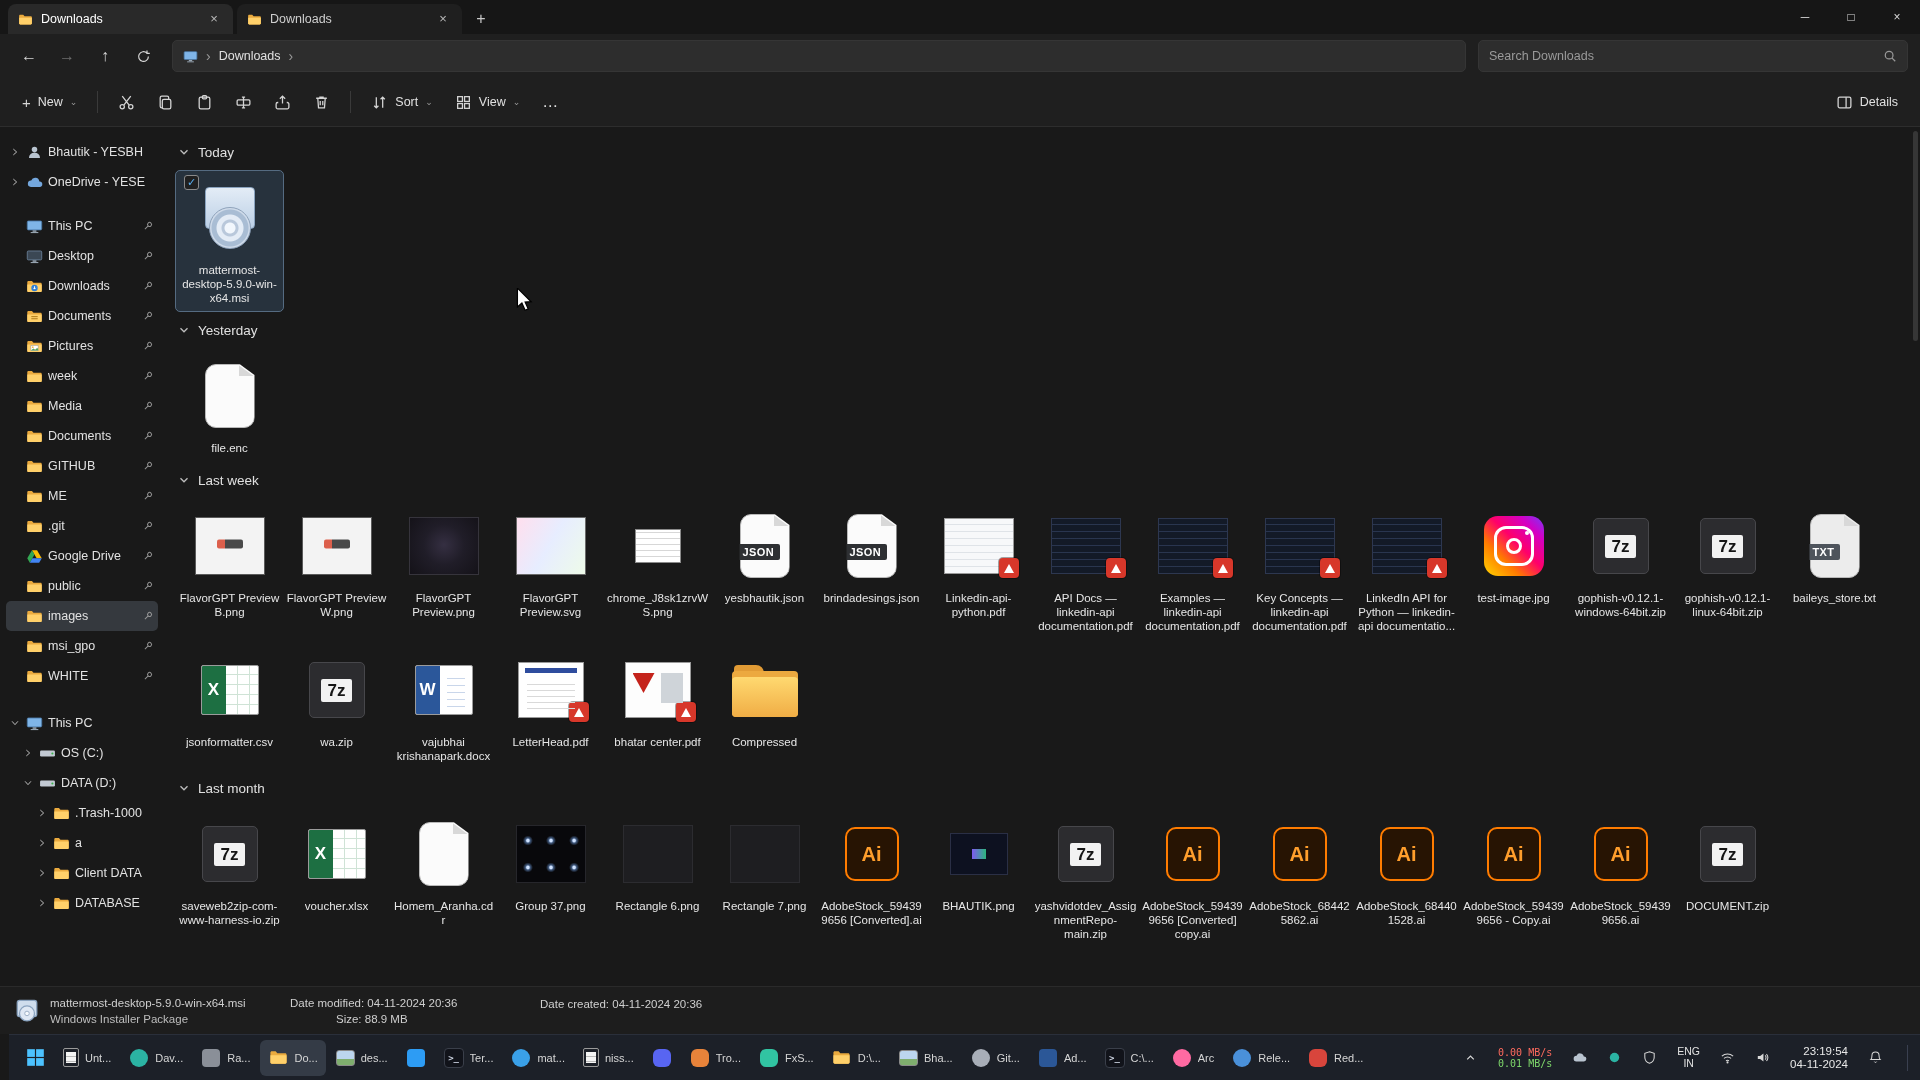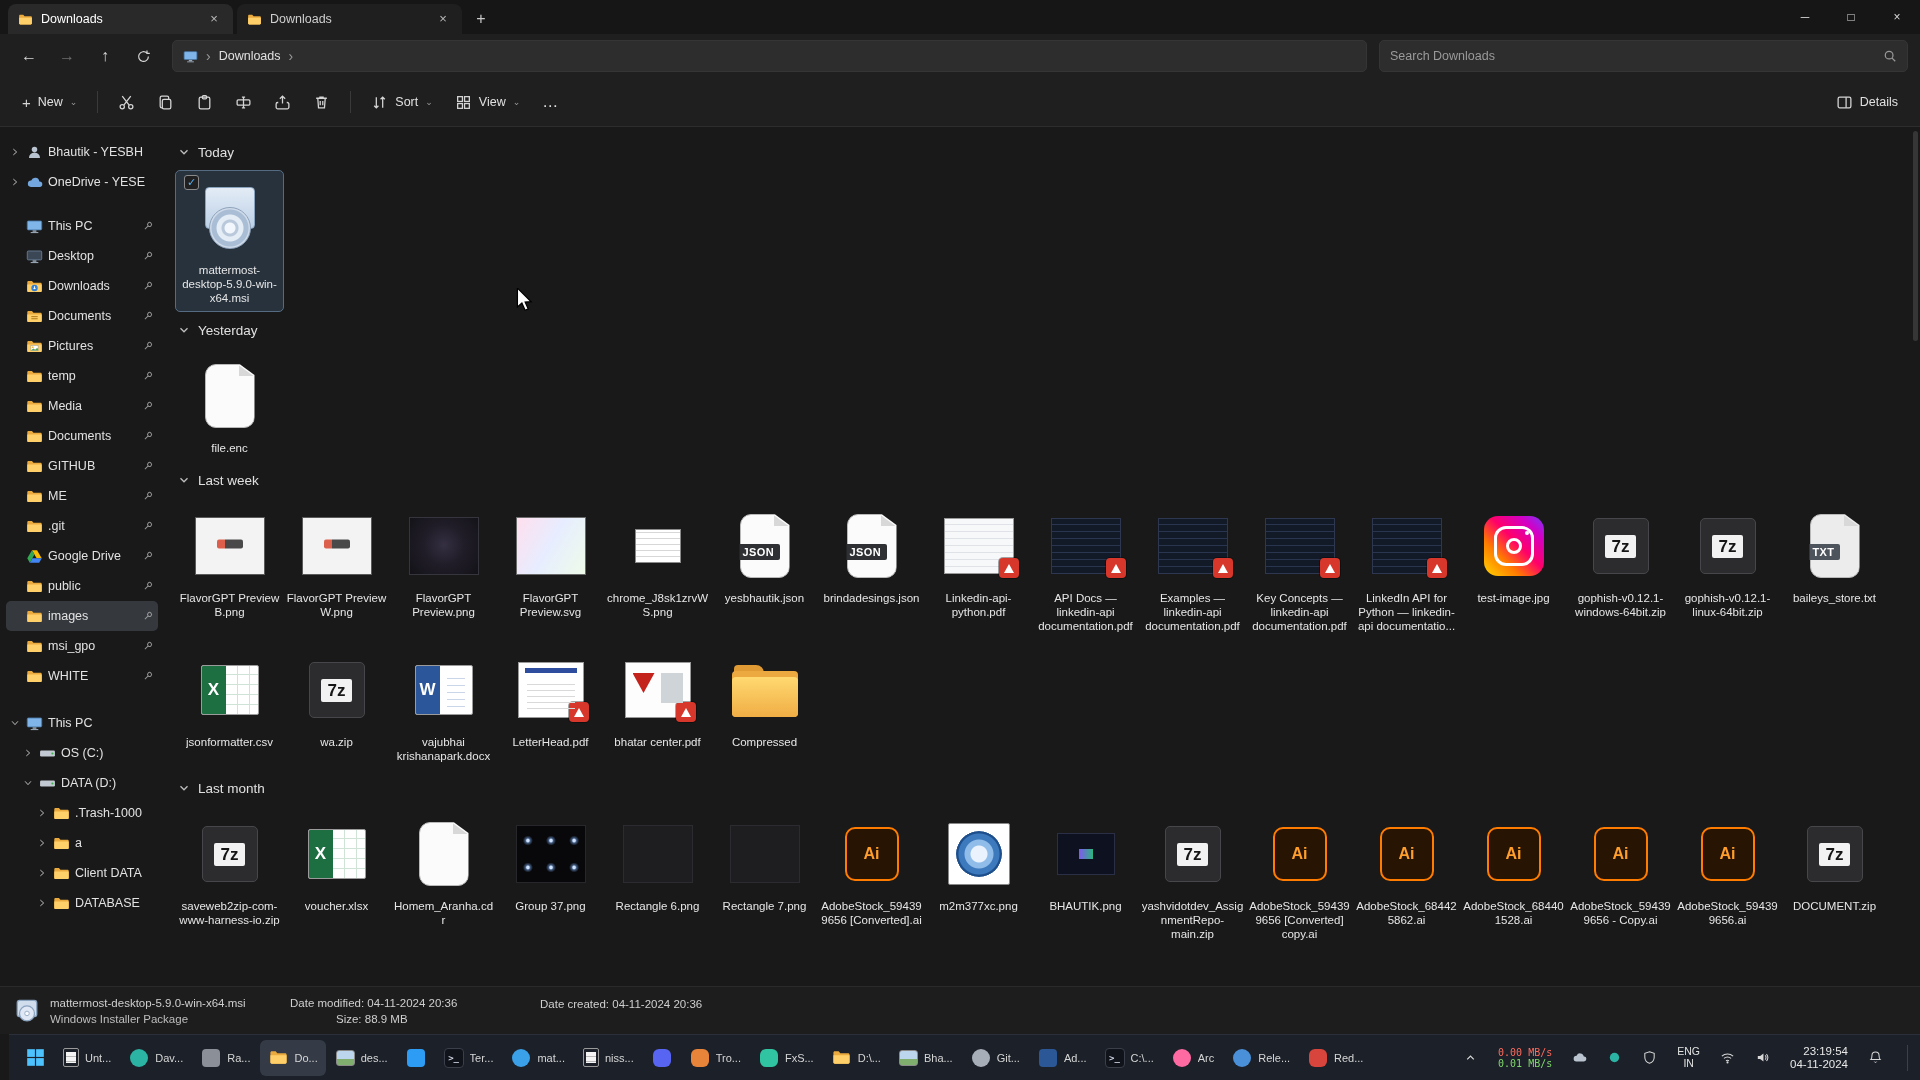--- a/index.html
+++ b/index.html
@@ -15,21 +15,21 @@
   .win-controls{margin-left:auto;display:flex;align-self:flex-start}
   .win-controls span{width:46px;height:33px;display:flex;align-items:center;justify-content:center;font-size:12px;color:#d8d8d8}
   .tab-ic svg{width:15px;height:15px;display:block}
 
   
   .navbar{position:absolute;top:34px;left:0;right:0;height:44px;background:#1f1f1f;display:flex;align-items:center;gap:4px;padding:0 12px}
   .nav-btn{width:34px;height:32px;border-radius:4px;display:flex;align-items:center;justify-content:center;font-size:16px;color:#d6d6d6}
   .nav-btn.dim{color:#6c6c6c}
   .address{flex:1;height:32px;margin:0 8px;background:#2d2d2d;border:1px solid #353535;border-radius:5px;display:flex;align-items:center;gap:8px;padding:0 10px;font-size:12.5px;color:#e0e0e0}
   .crumb-sep{color:#9a9a9a;font-size:14px}
-  .search{width:529px;height:32px;background:#2d2d2d;border:1px solid #353535;border-radius:5px;display:flex;align-items:center;padding:0 10px}
+  .search{width:430px;height:32px;background:#2d2d2d;border:1px solid #353535;border-radius:5px;display:flex;align-items:center;padding:0 10px}
   .search input{flex:1;background:transparent;border:none;outline:none;color:#cfcfcf;font-size:12.5px;font-family:inherit}
   .search input::placeholder{color:#9a9a9a}
 
   
   .cmdbar{position:absolute;top:78px;left:0;right:0;height:49px;background:#1f1f1f;border-bottom:1px solid #2d2d2d;display:flex;align-items:center;gap:2px;padding:0 12px}
   .cmd-btn{height:34px;display:flex;align-items:center;gap:7px;padding:0 10px;border-radius:5px;font-size:12.5px;color:#e0e0e0}
   .cmd-btn svg{width:17px;height:17px;stroke:#d5d5d5;fill:none;stroke-width:1.2}
   .cmd-plus{font-size:15px;color:#d5d5d5}
   .cmd-sep{width:1px;height:22px;background:#3a3a3a;margin:0 8px}
   .cmd-chev{font-size:9px;color:#9a9a9a}
@@ -75,21 +75,21 @@
   .ic-zip{width:56px;height:56px;background:#2c2c2f;border:1px solid #47474b;border-radius:5px;display:flex;align-items:center;justify-content:center}
   .ic-zip span{background:#f2f2f2;color:#161616;font-weight:700;font-size:17px;line-height:1;padding:3px 7px;border-radius:2px}
   .ic-off{width:58px;height:50px;display:flex;border:1px solid #9b9b9b;background:#fff;border-radius:2px;overflow:hidden}
   .ic-off .bar{width:24px;display:flex;align-items:center;justify-content:center;color:#fff;font-weight:700;font-size:17px;flex:none}
   .bar.xl{background:#1d6f42}
   .bar.wd{background:#2b579a}
   .ic-off .bodyp{flex:1}
   .bodyp.xlb{background-image:repeating-linear-gradient(0deg,transparent 0 9px,#cfe3d6 9px 10px),repeating-linear-gradient(90deg,transparent 0 11px,#cfe3d6 11px 12px)}
   .bodyp.wdb{margin:7px;background-image:repeating-linear-gradient(0deg,#c9d6ea 0 1.5px,transparent 1.5px 7px)}
   .ic-ai{width:54px;height:54px;background:#271403;border:2px solid #ff7c00;border-radius:10px;display:flex;align-items:center;justify-content:center}
-  .ic-ai span{color:#ff9e2c;font-weight:700;font-size:16px}
+  .ic-ai span{color:#ff9e2c;font-weight:700;font-size:20px}
   .ic-folderL{width:66px;height:54px;position:relative}
   .ic-folderL .ftab{position:absolute;left:2px;top:2px;width:30px;height:14px;background:#e19b35;border-radius:4px 8px 0 0}
   .ic-folderL .fbase{position:absolute;left:0;right:0;top:8px;bottom:0;background:#eca93f;border-radius:4px}
   .ic-folderL .fflap{position:absolute;left:0;right:0;top:14px;bottom:0;background:linear-gradient(180deg,#ffd970,#f0ad45);border-radius:4px}
   .ic-insta{width:60px;height:60px;border-radius:14px;background:linear-gradient(45deg,#ffd600 0%,#ff7a00 30%,#ff0069 55%,#d300c5 80%,#7638fa 100%);position:relative}
   .ic-insta .cam{position:absolute;inset:10px;border:3px solid #fff;border-radius:12px}
   .ic-insta .lens{position:absolute;left:50%;top:50%;transform:translate(-50%,-50%);width:16px;height:16px;border:3px solid #fff;border-radius:50%}
   .ic-insta .dot{position:absolute;top:2px;right:2px;width:4px;height:4px;background:#fff;border-radius:50%}
   .th{position:relative}
   .t-white{width:70px;height:58px;background:#f3f3f3;border:1px solid #5a5a5a}
@@ -421,21 +421,21 @@
         </span>
       </div>
       <div class="side-item">
         <span class="chev-slot"></span>
         <span class="sic-slot">
           <svg viewBox="0 0 16 16">
             <path d="M1.2 4c0-.7.5-1.2 1.2-1.2h3.2l1.4 1.7h6.6c.7 0 1.2.5 1.2 1.2v6.3c0 .7-.5 1.2-1.2 1.2H2.4c-.7 0-1.2-.5-1.2-1.2z" fill="#eaaa3e"></path>
             <path d="M1.2 6.1h13.6v5.9c0 .7-.5 1.2-1.2 1.2H2.4c-.7 0-1.2-.5-1.2-1.2z" fill="#ffd06a"></path>
           </svg>
         </span>
-        <span class="slbl">temp</span>
+        <span class="slbl">week</span>
         <span class="pin-slot">
           <svg viewBox="0 0 12 12">
             <g transform="rotate(45 6 6)">
               <circle cx="6" cy="3.8" r="2" fill="none" stroke="#a8a8a8"></circle>
               <line x1="6" y1="5.8" x2="6" y2="10.4" stroke="#a8a8a8"></line>
             </g>
           </svg>
         </span>
       </div>
       <div class="side-item">
@@ -1002,26 +1002,20 @@
           </div>
           <div class="tile-label">Rectangle 7.png</div>
         </div>
         <div class="tile">
           <div class="tile-icon">
             <div class="ic-ai">
               <span>Ai</span>
             </div>
           </div>
           <div class="tile-label">AdobeStock_594399656 [Converted].ai</div>
-        </div>
-        <div class="tile">
-          <div class="tile-icon">
-            <div class="th t-blue"></div>
-          </div>
-          <div class="tile-label">m2m377xc.png</div>
         </div>
         <div class="tile">
           <div class="tile-icon">
             <div class="th t-bhk"></div>
           </div>
           <div class="tile-label">BHAUTIK.png</div>
         </div>
         <div class="tile">
           <div class="tile-icon">
             <div class="ic-zip">

